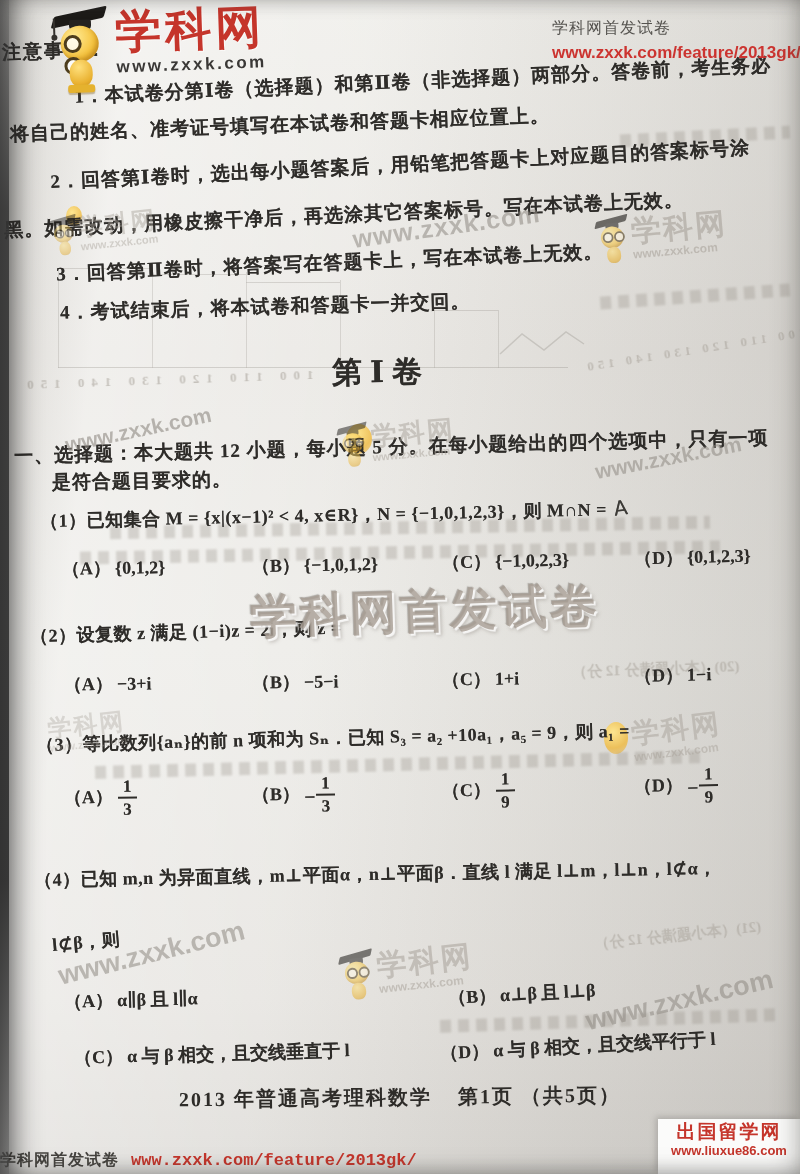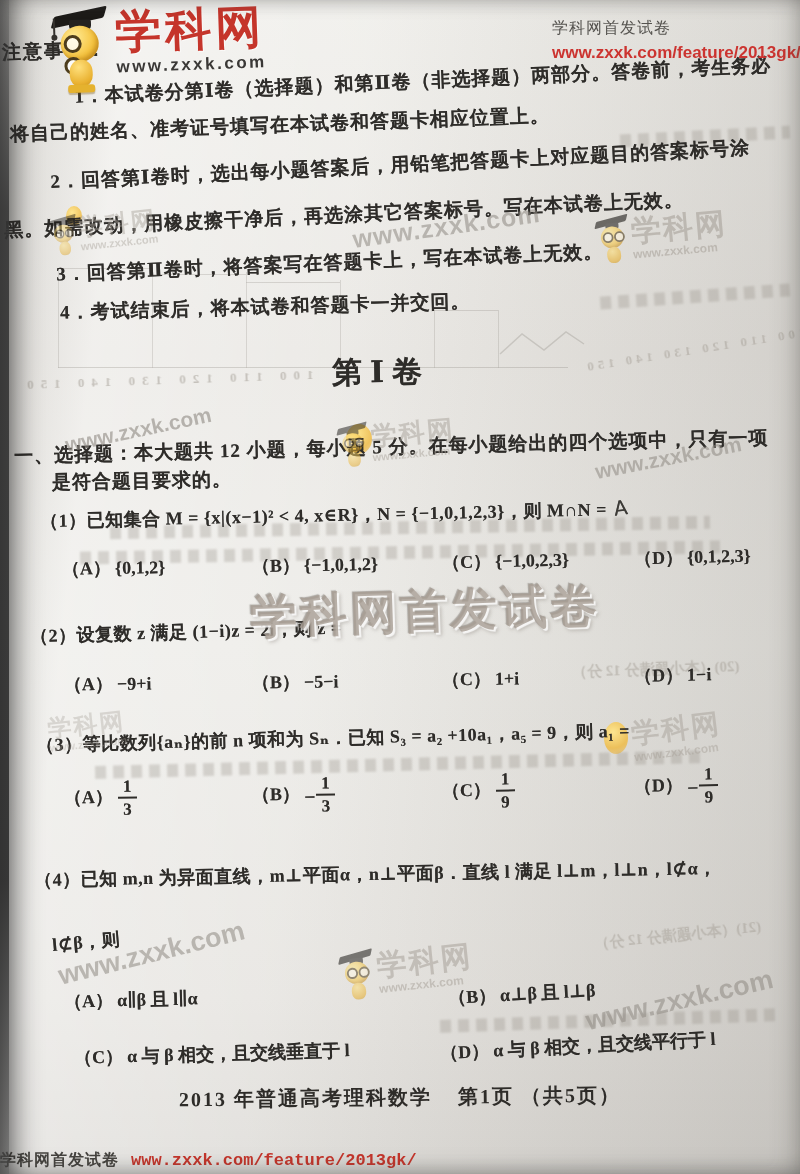--- a/index.html
+++ b/index.html
@@ -156,21 +156,21 @@
     <span class="lab">（C）</span><span>{−1,0,2,3}</span>
   </div>
   <div class="opt" style="left:634px;top:545px;transform:rotate(-1.5deg);">
     <span class="lab">（D）</span><span>{0,1,2,3}</span>
   </div>
 
   <div class="stamp" style="left:250px;top:580px;transform:rotate(-2deg);">学科网首发试卷</div>
 
   <div class="line stem" style="left:30px;top:620px;transform:rotate(-1.6deg);">（2）设复数 z 满足 (1−i)z = 2i，则 z =</div>
   <div class="opt" style="left:64px;top:672px;transform:rotate(-.8deg);">
-    <span class="lab">（A）</span><span>−9+i</span>
+    <span class="lab">（A）</span><span>−3+i</span>
   </div>
   <div class="opt" style="left:252px;top:670px;transform:rotate(-.8deg);">
     <span class="lab">（B）</span><span>−5−i</span>
   </div>
   <div class="opt" style="left:442px;top:667px;transform:rotate(-1deg);">
     <span class="lab">（C）</span><span>1+i</span>
   </div>
   <div class="opt" style="left:634px;top:663px;transform:rotate(-1.2deg);">
     <span class="lab">（D）</span><span>1−i</span>
   </div>
@@ -278,16 +278,20 @@
   <div class="wm-url" style="left:584px;top:985px;font-size:27px;opacity:.55;transform:rotate(-13deg);">www.zxxk.com</div>
   <div class="yblob" style="left:346px;top:424px;width:26px;height:30px;"></div>
   <div class="yblob" style="left:66px;top:206px;width:16px;height:20px;"></div>
 
   <div class="foot-title">
     <span>2013 年普通高考理科数学</span><span class="pg">第1页 （共5页）</span>
   </div>
   <div class="foot-release">
     <span class="lab">学科网首发试卷</span><span class="url">www.zxxk.com/feature/2013gk/</span>
   </div>
+  <div class="partner">
+    <div class="pb">出国留学网</div>
+    <div class="pu">www.liuxue86.com</div>
+  </div>
 
   <div class="vignette"></div>
   <div class="edge"></div>
 </div>
 
 </body></html>

